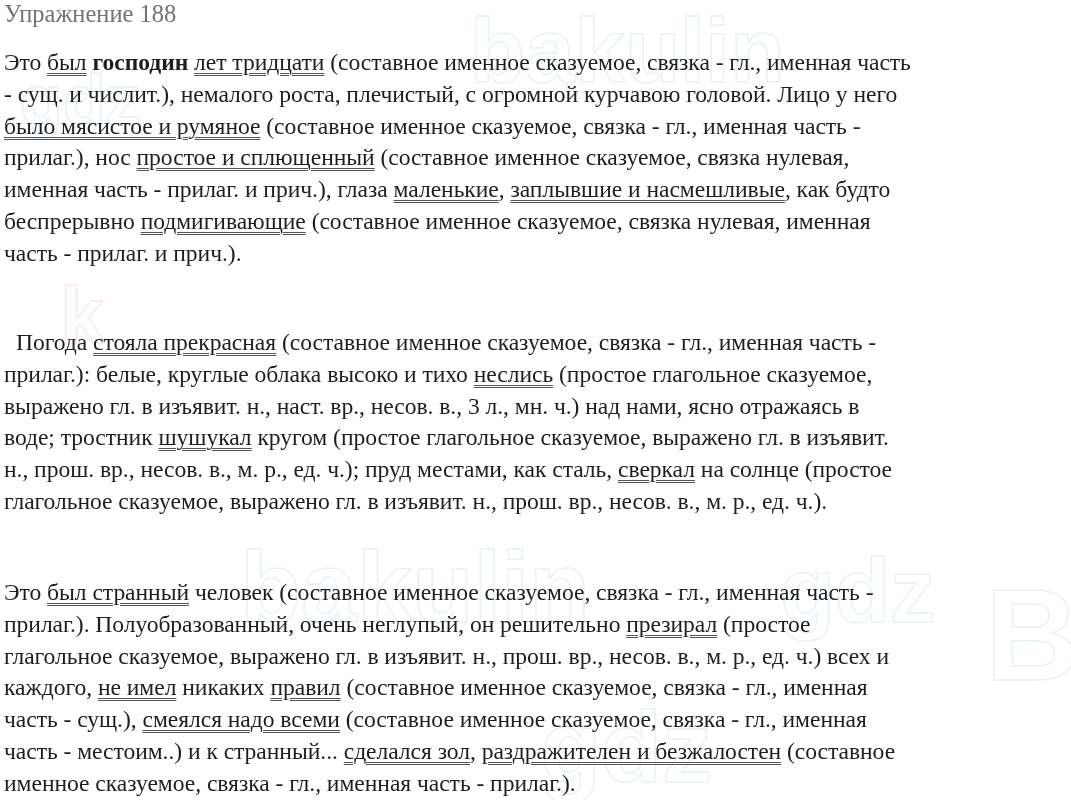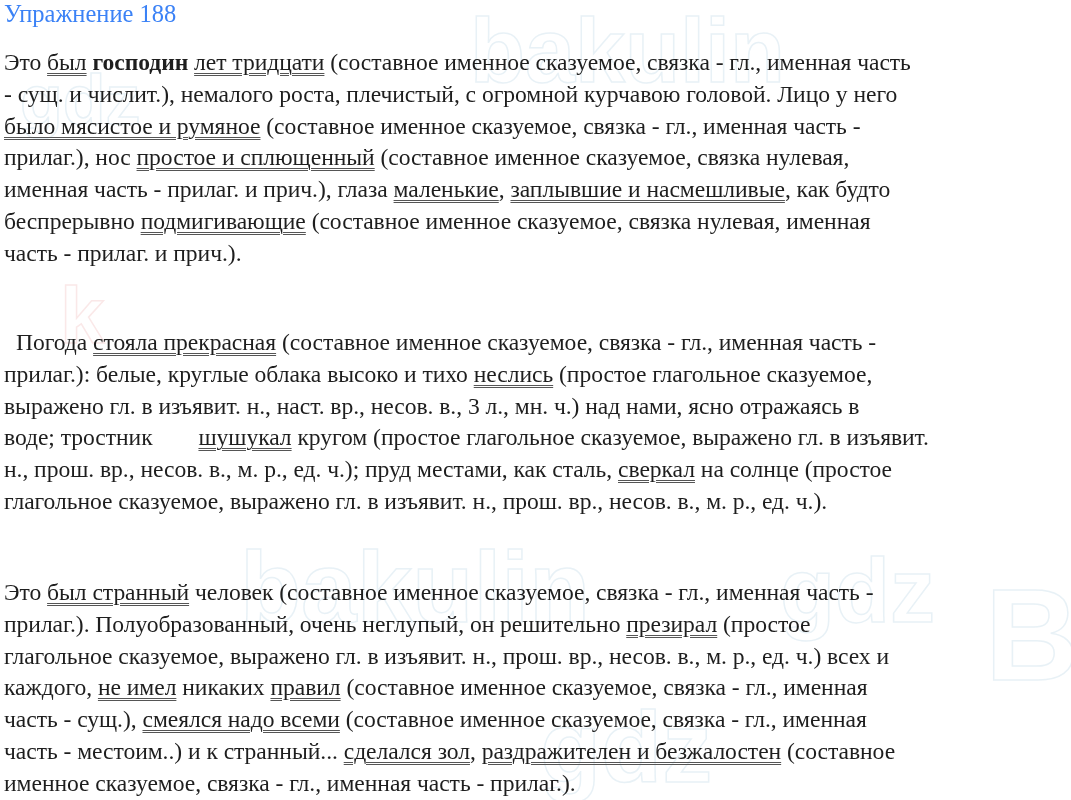--- a/index.html
+++ b/index.html
@@ -12,21 +12,21 @@
   .watermark {
     position: absolute; font-family: "Liberation Sans", sans-serif;
     font-weight: bold; color: transparent;
     -webkit-text-stroke: 1.5px rgba(190, 215, 230, 0.35);
     pointer-events: none; user-select: none; white-space: nowrap;
   }
   .wm-red { -webkit-text-stroke: 1.5px rgba(240, 190, 190, 0.35); }
   .title {
     position: absolute; left: 4px; top: -1px;
     font-size: 24.5px; line-height: 30px; margin: 0; font-weight: normal;
-    color: #3b82f6;
+    color: #737373;
   }
   .para {
     position: absolute; left: 4px; width: 1064px;
     font-size: 23.6px; line-height: 31.8px; margin: 0;
     letter-spacing: -0.05px;
   }
   .line { display: block; white-space: nowrap; height: 31.8px; }
   .u {
     text-decoration: underline double #555;
     text-decoration-thickness: 1px;
@@ -52,21 +52,21 @@
     <span class="line"><span class="u" style="white-space: pre; text-align: center;">было мясистое и румяное</span><span style="white-space: pre;"> (составное именное сказуемое, связка - гл., именная часть -</span></span>
     <span class="line"><span style="white-space: pre;">прилаг.), нос </span><span class="u" style="white-space: pre;">простое и сплющенный</span><span style="white-space: pre;"> (составное именное сказуемое, связка нулевая,</span></span>
     <span class="line"><span style="white-space: pre;">именная часть - прилаг. и прич.), глаза </span><span class="u" style="white-space: pre;">маленькие</span><span style="white-space: pre;">, </span><span class="u" style="white-space: pre;">заплывшие и насмешливые</span><span style="white-space: pre;">, как будто</span></span>
     <span class="line"><span style="white-space: pre;">беспрерывно </span><span class="u" style="white-space: pre;">подмигивающие</span><span style="white-space: pre;"> (составное именное сказуемое, связка нулевая, именная</span></span>
     <span class="line"><span style="white-space: pre;">часть - прилаг. и прич.).</span></span>
   </div>
 <div class="para" id="p1" style="top:327px;">
     <span class="line"><span style="white-space: pre; margin-left: 12px;">Погода </span><span class="u" style="white-space: pre;">стояла прекрасная</span><span style="white-space: pre;"> (составное именное сказуемое, связка - гл., именная часть -</span></span>
     <span class="line"><span style="white-space: pre;">прилаг.): белые, круглые облака высоко и тихо </span><span class="u" style="white-space: pre;">неслись</span><span style="white-space: pre;"> (простое глагольное сказуемое,</span></span>
     <span class="line"><span style="white-space: pre;">выражено гл. в изъявит. н., наст. вр., несов. в., 3 л., мн. ч.) над нами, ясно отражаясь в</span></span>
-    <span class="line"><span style="white-space: pre;">воде; тростник </span><span class="u" style="white-space: pre; margin-left: 40px;">шушукал</span><span style="white-space: pre;"> кругом (простое глагольное сказуемое, выражено гл. в изъявит.</span></span>
+    <span class="line"><span style="white-space: pre;">воде; тростник </span><span class="u" style="white-space: pre;">шушукал</span><span style="white-space: pre;"> кругом (простое глагольное сказуемое, выражено гл. в изъявит.</span></span>
     <span class="line"><span style="white-space: pre;">н., прош. вр., несов. в., м. р., ед. ч.); пруд местами, как сталь, </span><span class="u" style="white-space: pre;">сверкал</span><span style="white-space: pre; margin-top: 11px;"> на солнце (простое</span></span>
     <span class="line"><span style="white-space: pre;">глагольное сказуемое, выражено гл. в изъявит. н., прош. вр., несов. в., м. р., ед. ч.).</span></span>
   </div>
 <div class="para" id="p2" style="top:577px;">
     <span class="line"><span style="white-space: pre;">Это </span><span class="u" style="white-space: pre;">был странный</span><span style="white-space: pre;"> человек (составное именное сказуемое, связка - гл., именная часть -</span></span>
     <span class="line"><span style="white-space: pre;">прилаг.). Полуобразованный, очень неглупый, он решительно </span><span class="u" style="white-space: pre;">презирал</span><span style="white-space: pre;"> (простое</span></span>
     <span class="line"><span style="white-space: pre;">глагольное сказуемое, выражено гл. в изъявит. н., прош. вр., несов. в., м. р., ед. ч.) всех и</span></span>
     <span class="line"><span style="white-space: pre;">каждого, </span><span class="u" style="white-space: pre;">не имел</span><span style="white-space: pre;"> никаких </span><span class="u" style="white-space: pre;">правил</span><span style="white-space: pre;"> (составное именное сказуемое, связка - гл., именная</span></span>
     <span class="line"><span style="white-space: pre;">часть - сущ.), </span><span class="u" style="white-space: pre;">смеялся надо всеми</span><span style="white-space: pre;"> (составное именное сказуемое, связка - гл., именная</span></span>
     <span class="line"><span style="white-space: pre;">часть - местоим..) и к странный... </span><span class="u" style="white-space: pre;">сделался зол</span><span style="white-space: pre;">, </span><span class="u" style="white-space: pre;">раздражителен и безжалостен</span><span style="white-space: pre;"> (составное</span></span>

